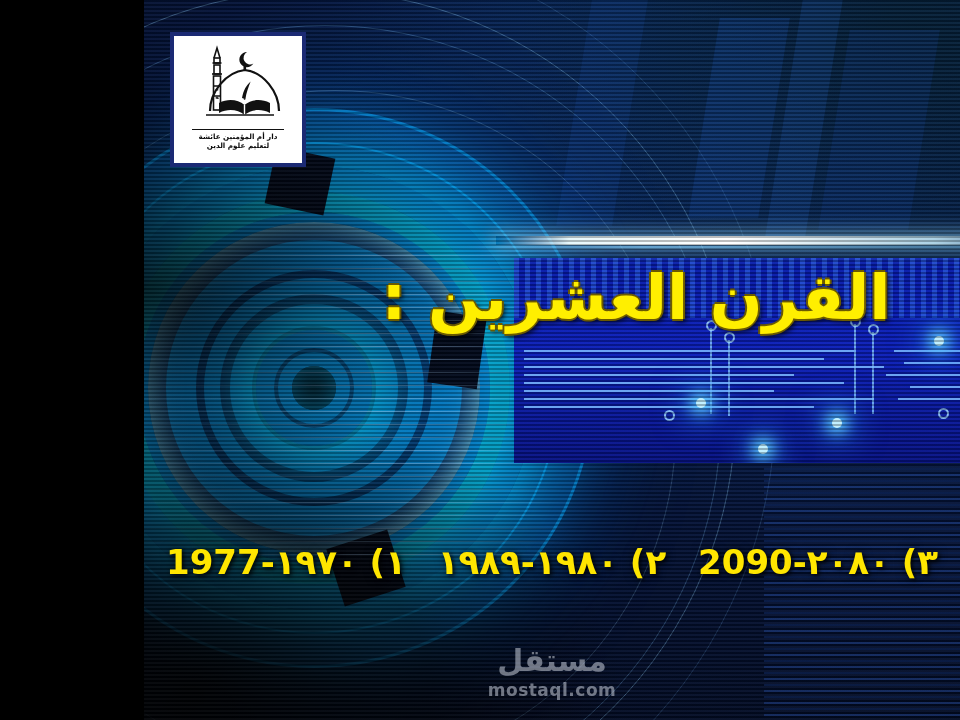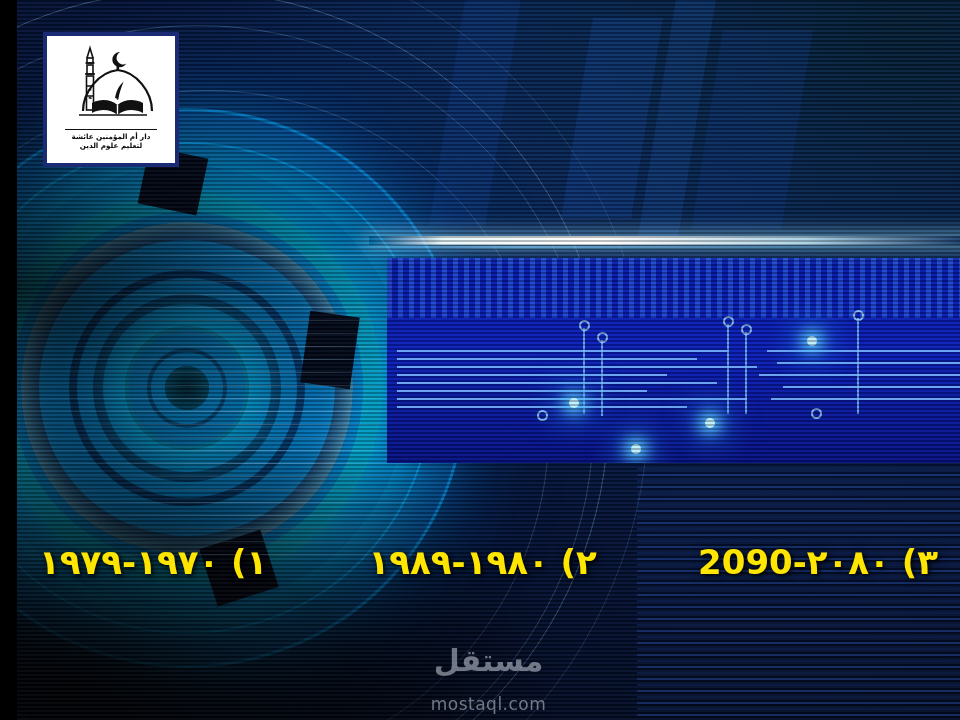--- a/index.html
+++ b/index.html
@@ -1,19 +1,19 @@
 <!DOCTYPE html>
 <html lang="ar" dir="rtl"><head>
 <meta charset="utf-8">
 <title>العباقرة</title>
 <style>
   html,body{margin:0;padding:0;background:#000;}
   #slide{
     position:relative;
-    width:943px;height:720px;
+    width:816px;height:720px;
     overflow:hidden;
     background:#701a75;
     font-family:"DejaVu Sans","Liberation Sans",sans-serif;
     user-select:none;
   }
 
   
   .bg-layer{position:absolute;inset:0;pointer-events:none;}
 
   
@@ -200,29 +200,30 @@
   .option{
     color:#ffe600;font-size:34px;font-weight:bold;direction:rtl;
     white-space:nowrap;
     text-shadow:2px 2px 4px rgba(0,0,0,.8), 0 0 10px rgba(0,0,0,.5);
     letter-spacing:0px;
   }
 
   
   .watermark{
     position:absolute;left:0;right:0;top:646px;
-    display:flex;flex-direction:column;align-items:center;gap:20px;
+    display:flex;flex-direction:column;align-items:center;gap:6px;
     opacity:.55;
   }
   .wm-ar{
     color:#c9cfdb;font-size:30px;font-weight:bold;direction:rtl;line-height:1;
   }
   .wm-en{
     color:#c9cfdb;font-size:17px;letter-spacing:.5px;line-height:1;
     font-family:"DejaVu Sans","Liberation Sans",sans-serif;
+    font-weight:bold;
   }
 </style>
 </head>
 <body>
 
 <div id="slide">
 
   <div class="bg-layer bg-base"></div>
   <div class="bg-layer bg-teal"></div>
 
@@ -330,26 +331,27 @@
 
       <path d="M20 75 h68" stroke="#111" stroke-width="1.4" fill="none"></path>
     </svg>
     <div class="logo-rule"></div>
     <div class="logo-cap">دار أم المؤمنين عائشة</div>
     <div class="logo-cap">لتعليم علوم الدين</div>
   </div>
 
 
   <div class="title-sub">
+    <div>القرن العشرين :</div>
   </div>
 
   <div class="options">
     <div class="option">٣) ٢٠٨٠-2090</div>
     <div class="option">٢) ١٩٨٠-١٩٨٩</div>
-    <div class="option">١) ١٩٧٠-١٩٧٩</div>
+    <div class="option">١) ١٩٧٠-1977</div>
   </div>
 
   <div class="watermark">
     <div class="wm-ar">مستقل</div>
     <div class="wm-en">mostaql.com</div>
   </div>
 
 </div>
 
 </body></html>

